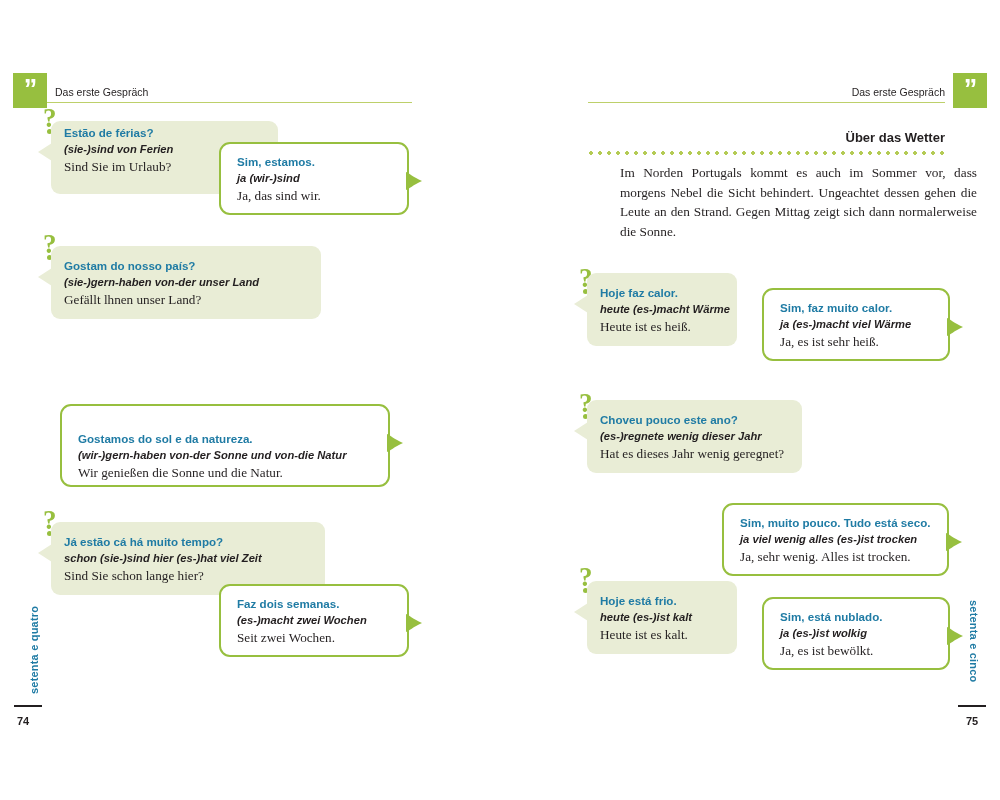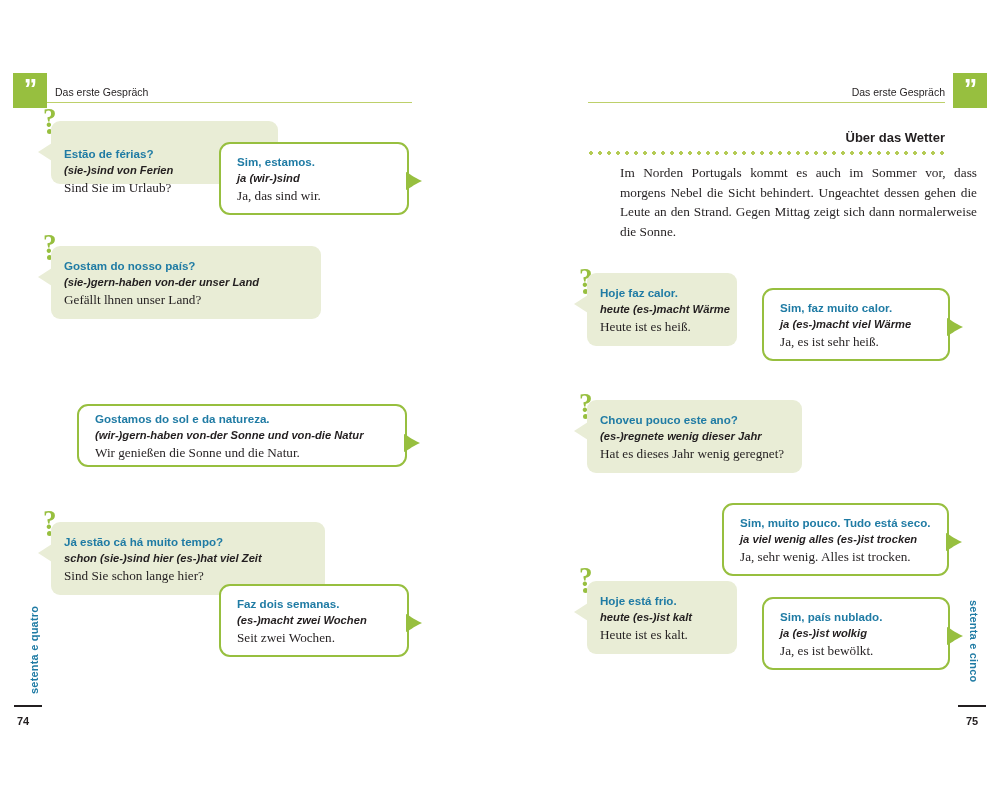--- a/index.html
+++ b/index.html
@@ -126,21 +126,21 @@
     </div>
 
     <div class="runhead" style="left:55px;top:82px;">Das erste Gespräch</div>
     <div class="headrule" style="left:47px;top:102px;width:365px;"></div>
 
     <div class="qmark" style="left:41px;top:108px;">
       <span class="hook">?</span>
       <span class="dot"></span>
     </div>
 
-    <div class="bubble q" style="left:51px;top:121px;width:227px;height:63px;padding:24px 0 0 13px;">
+    <div class="bubble q" style="left:51px;top:121px;width:227px;height:73px;padding:3px 0 0 13px;">
       <span class="tail"></span>
       <span class="line l-pt">Estão de férias?</span>
       <span class="line l-lit">(sie-)sind von Ferien</span>
       <span class="line l-de">Sind Sie im Urlaub?</span>
     </div>
 
     <div class="bubble a" style="left:219px;top:142px;width:190px;height:73px;padding:9px 0 0 16px;">
       <span class="tail">
         <svg width="17" height="20" viewBox="0 0 17 20">
             <path d="M0 0 C3 1 7 5 16 9 C7 13 3 17 0 18 Z" fill="#97bf3f"></path>
@@ -157,21 +157,21 @@
     </div>
 
     <div class="bubble q" style="left:51px;top:246px;width:270px;height:73px;padding:11px 0 0 13px;">
       <span class="tail"></span>
       <span class="line l-pt">Gostam do nosso país?</span>
       <span class="line l-lit">(sie-)gern-haben von-der unser Land</span>
       <span class="line l-de">Gefällt lhnen unser Land?</span>
     </div>
 
 
-    <div class="bubble a" style="left:77px;top:404px;width:330px;height:63px;padding:4px 0 0 16px;">
+    <div class="bubble a" style="left:60px;top:404px;width:330px;height:83px;padding:24px 0 0 16px;">
       <span class="tail">
         <svg width="17" height="20" viewBox="0 0 17 20">
             <path d="M0 0 C3 1 7 5 16 9 C7 13 3 17 0 18 Z" fill="#97bf3f"></path>
           </svg>
       </span>
       <span class="line l-pt">Gostamos do sol e da natureza.</span>
       <span class="line l-lit">(wir-)gern-haben von-der Sonne und von-die Natur</span>
       <span class="line l-de">Wir genießen die Sonne und die Natur.</span>
     </div>
 
@@ -275,21 +275,21 @@
       <span class="line l-lit">heute (es-)ist kalt</span>
       <span class="line l-de">Heute ist es kalt.</span>
     </div>
 
     <div class="bubble a" style="left:262px;top:597px;width:188px;height:73px;padding:9px 0 0 16px;">
       <span class="tail">
         <svg width="17" height="20" viewBox="0 0 17 20">
             <path d="M0 0 C3 1 7 5 16 9 C7 13 3 17 0 18 Z" fill="#97bf3f"></path>
           </svg>
       </span>
-      <span class="line l-pt">Sim, país nublado.</span>
+      <span class="line l-pt">Sim, está nublado.</span>
       <span class="line l-lit">ja (es-)ist wolkig</span>
       <span class="line l-de">Ja, es ist bewölkt.</span>
     </div>
 
     <div class="folio-word" style="left:480px;top:600px;transform:rotate(90deg);">setenta e cinco</div>
     <div class="folio-rule" style="left:458px;top:705px;"></div>
     <div class="folio-num" style="left:466px;top:715px;text-align:right;">75</div>
   </div>
 
 </div>

